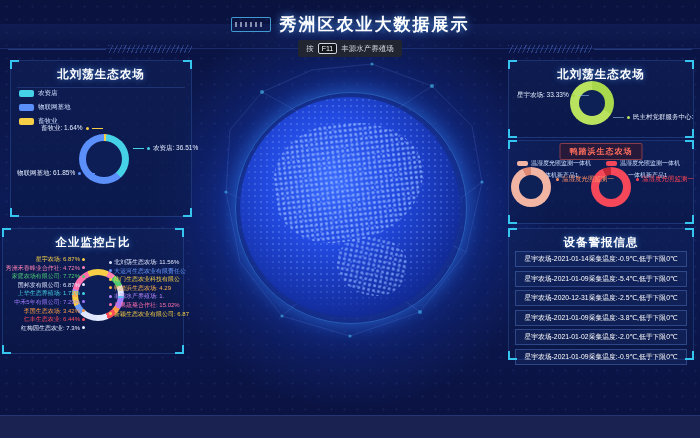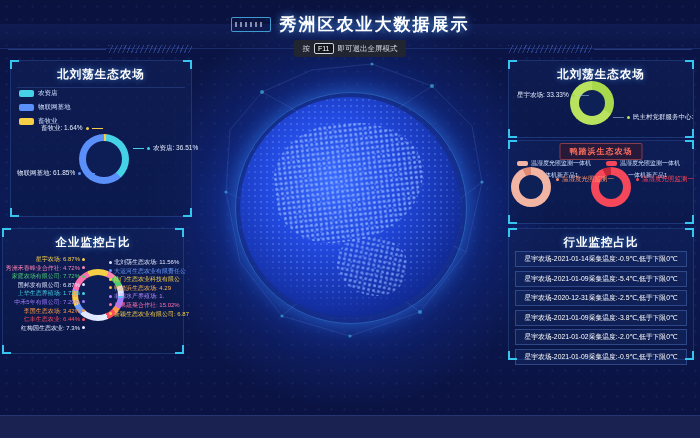--- a/index.html
+++ b/index.html
@@ -132,21 +132,21 @@
   <div class="hline r"></div>
 
   <div class="header-center">
     <div class="logo"></div>
     <div class="main-title">秀洲区农业大数据展示</div>
   </div>
   <div class="hint">
     <div class="hint-box">
       <span>按</span>
       <span class="kbd">F11</span>
-      <span>即可退出全屏模式</span>
+      <span>丰源水产养殖场</span>
     </div>
   </div>
 
   <div class="panel" id="panel-industry">
     <div class="p-title">北刘荡生态农场</div>
     <div class="p-divider"></div>
     <div class="legend" id="industry-legend">
         <div class="legend-item">
           <span class="swatch" style="background: rgb(69, 209, 230);"></span>
           <span>农资店</span>
@@ -320,21 +320,21 @@
         <span class="dot" style="background: rgb(255, 68, 85);"></span>
         <span>温湿度光照监测一</span>
       </div>
   <span class="cb cb-tl"></span>
       <span class="cb cb-tr"></span>
       <span class="cb cb-bl"></span>
       <span class="cb cb-br"></span>
     </div>
 
   <div class="panel" id="panel-alarm">
-    <div class="p-title">行业监控占比</div>
+    <div class="p-title">设备警报信息</div>
     <div class="alarm-list" id="alarm-list">
         <div class="alarm-row">星宇农场-2021-01-14采集温度:-0.9℃,低于下限0℃</div>
         <div class="alarm-row">星宇农场-2021-01-09采集温度:-5.4℃,低于下限0℃</div>
         <div class="alarm-row">星宇农场-2020-12-31采集温度:-2.5℃,低于下限0℃</div>
         <div class="alarm-row">星宇农场-2021-01-09采集温度:-3.8℃,低于下限0℃</div>
         <div class="alarm-row">星宇农场-2021-01-02采集温度:-2.0℃,低于下限0℃</div>
         <div class="alarm-row">星宇农场-2021-01-09采集温度:-0.9℃,低于下限0℃</div>
       </div>
   <span class="cb cb-tl"></span>
       <span class="cb cb-tr"></span>

